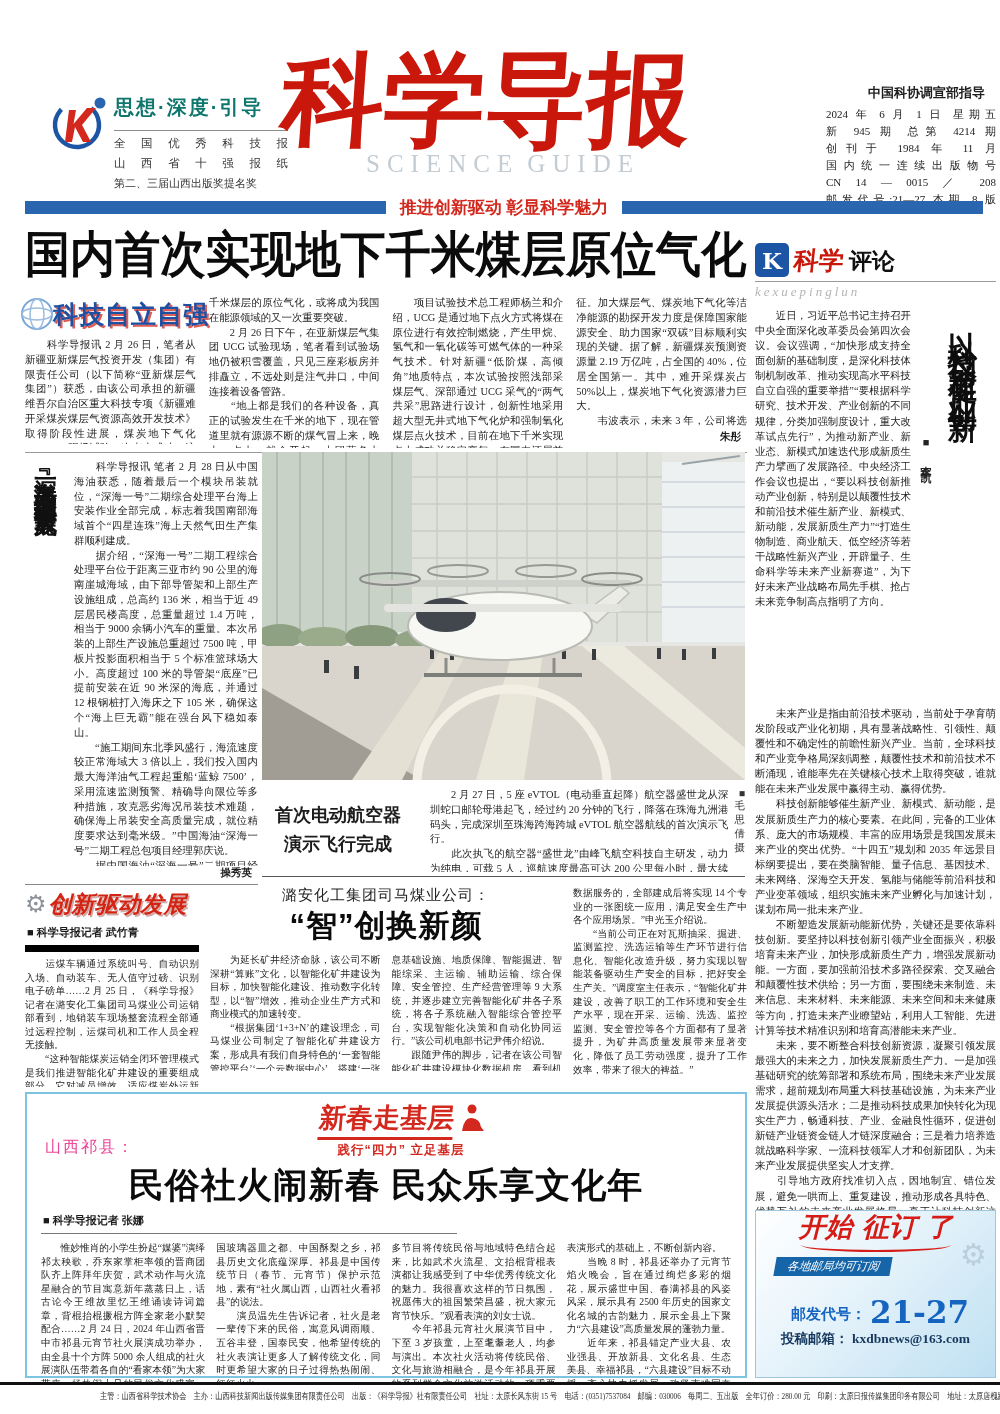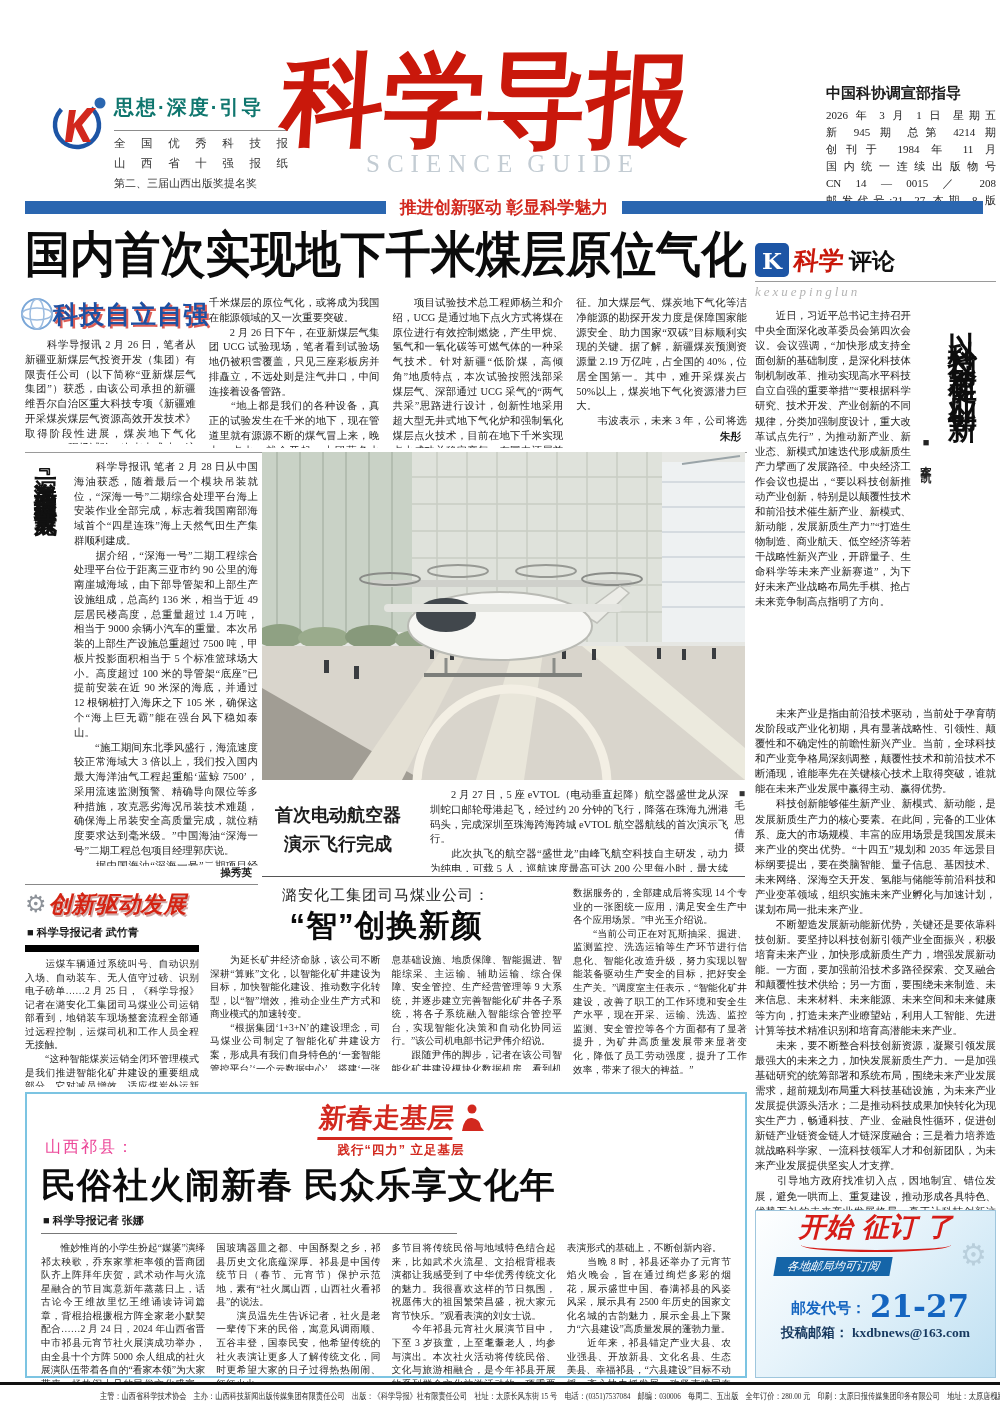--- a/index.html
+++ b/index.html
@@ -17,21 +17,21 @@
   .slogan-main{font-size:20px;font-weight:bold;letter-spacing:2px;color:#0f766e;
                font-family:"Liberation Sans","DejaVu Sans",sans-serif;border-bottom:1px solid #8c8c8c;padding-bottom:9px;}
   .honor{font-size:11.5px;margin-top:5px;color:#333;}
   .masthead-title{left:282px;top:44px;width:466px;display:flex;justify-content:space-between;
                   font-size:102px;line-height:1.08;font-weight:bold;color:#c9180b;z-index:2;
                   font-family:"DejaVu Serif","Liberation Serif",serif;transform:skewX(-4deg);}
   .masthead-en{left:366px;top:150px;width:274px;display:flex;justify-content:space-between;
                color:#c3ccd3;font-size:25px;letter-spacing:7px;z-index:1;
                font-family:"Liberation Serif",serif;}
   .pubinfo{left:826px;top:84px;width:170px;}
-  .pubinfo .g{font-size:15px;font-weight:bold;margin-bottom:4px;}
+  .pubinfo .g{font-size:13px;font-weight:bold;margin-bottom:4px;margin-left:42px;}
   .pubinfo .l{font-size:11px;line-height:1.55;color:#222;}
 
   
   .banner{left:25px;top:197px;width:958px;height:20px;display:flex;align-items:center;}
   .bluebar{flex:1;height:13px;background:#2a66b0;}
   .banner-txt{padding:0 14px;font-size:17px;font-weight:bold;color:#d2281e;white-space:nowrap;
               font-family:"Liberation Sans","DejaVu Sans",sans-serif;}
 
   
   .lead-headline{left:25px;top:222px;width:722px;height:66px;font-size:49px;font-weight:bold;color:#0b0b0b;
@@ -93,36 +93,36 @@
   .spring{left:25px;top:1092px;width:722px;height:286px;border:2px solid #7cc4e2;padding:8px 14px;box-sizing:border-box;}
   .spring-head{position:relative;height:58px;}
   .spring-kicker{position:absolute;left:4px;bottom:2px;font-size:16px;letter-spacing:2px;
                  font-family:"Liberation Sans",sans-serif;color:#ec4899;}
   .spring-logo{position:absolute;left:260px;top:-2px;width:200px;text-align:center;}
   .spring-logo .t{font-size:27px;font-weight:bold;color:#d2281e;font-family:"DejaVu Serif",serif;
                   transform:skewX(-5deg);display:inline-block;border-bottom:3px solid #d2281e;padding-bottom:1px;}
   .spring-logo .sub{font-size:12.5px;font-weight:bold;color:#d2281e;margin-top:2px;
                     font-family:"Liberation Sans",sans-serif;letter-spacing:1px;}
   .spring-headline{font-size:35px;font-weight:bold;color:#0b0b0b;letter-spacing:1px;margin-top:2px;
-                   font-family:"Liberation Sans","DejaVu Sans",sans-serif;white-space:nowrap;}
+                   font-family:"Liberation Sans","DejaVu Sans",sans-serif;white-space:nowrap;text-align:center;}
   .spring-byline{width:60%;font-size:11px;font-weight:bold;border-bottom:1px solid #777;
                  padding:4px 0 5px 2px;font-family:"Liberation Sans",sans-serif;}
   .spring-cols{display:grid;grid-template-columns:repeat(4,1fr);gap:11px;height:142px;margin-top:7px;overflow:hidden;}
   .spring-cols .body-text{font-size:9.7px;line-height:1.4;}
 
   
   .ad{left:755px;top:1210px;width:241px;height:168px;box-sizing:border-box;border:1px solid #9fc6dd;
       background:linear-gradient(135deg,#ffffff 0%,#e8f4fb 40%,#bfe0f2 100%);overflow:hidden;text-align:center;}
   .ad .gear-deco{position:absolute;right:8px;top:26px;color:#b9cfdc;font-size:30px;}
   .ad-l1{margin-top:10px;font-size:20px;font-weight:bold;letter-spacing:1px;color:#14202c;}
   .ad-l2{font-size:27px;font-weight:bold;font-style:italic;color:#d61c17;font-family:"DejaVu Serif",serif;line-height:1.15;}
   .ad-swoosh{width:150px;height:12px;border-bottom:2px solid #d61c17;border-radius:50%;margin:-4px auto 4px;}
   .ad-ribbon{display:inline-block;background:#1565a8;color:#fff;font-size:11.5px;font-style:italic;
              padding:2px 12px;transform:skewX(-10deg);margin-right:86px;}
-  .ad-postal{margin-top:12px;color:#1565c0;padding-left:9px;}
+  .ad-postal{margin-top:18px;color:#1565c0;padding-left:9px;}
   .ad-postal .lab{font-size:15px;font-weight:bold;vertical-align:4px;}
   .ad-postal .num{font-size:31px;font-weight:bold;font-family:"DejaVu Serif",serif;}
   .ad-email{font-size:13.5px;font-weight:bold;color:#16385e;margin-top:0;}
 
   
   .footer-rule{left:0;top:1382px;width:1000px;height:3px;background:#111;}
   .footer-txt{left:0;top:1390px;width:1000px;text-align:center;font-size:9px;color:#2a2a2a;
               white-space:nowrap;transform:scaleX(.8);transform-origin:center;}
 </style>
 </head>
@@ -143,21 +143,21 @@
     <div class="honor j">山西省十强报纸</div>
     <div class="honor" style="font-size:11px;">第二、三届山西出版奖提名奖</div>
   </div>
   <div class="abs masthead-en">
     <span>SCIENCE</span>
     <span>GUIDE</span>
   </div>
   <div class="abs masthead-title">科学导报</div>
   <div class="abs pubinfo">
     <div class="g">中国科协调宣部指导</div>
-    <div class="l j">2026 年 3 月 1 日 星期五</div>
+    <div class="l j">2024 年 6 月 1 日 星期五</div>
     <div class="l j">新 945 期 总第 4214 期</div>
     <div class="l j">创刊于 1984 年 11 月</div>
     <div class="l j">国内统一连续出版物号</div>
     <div class="l j">CN 14 — 0015 ／ 208</div>
     <div class="l j">邮发代号:21—27 本期 8 版</div>
   </div>
 
   <div class="abs banner">
     <div class="bluebar"></div>
     <div class="banner-txt">推进创新驱动  彰显科学魅力</div>

